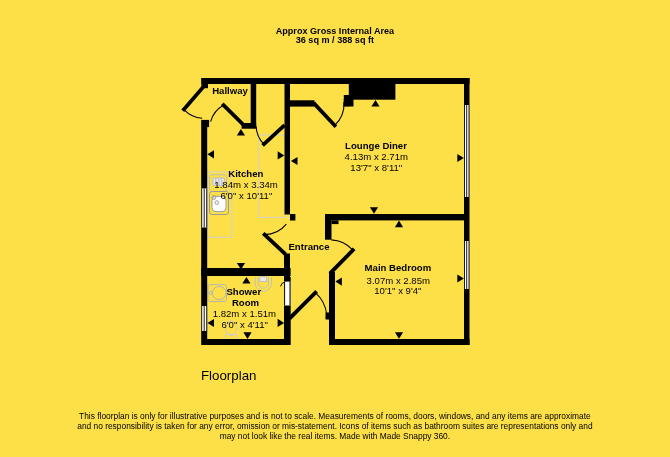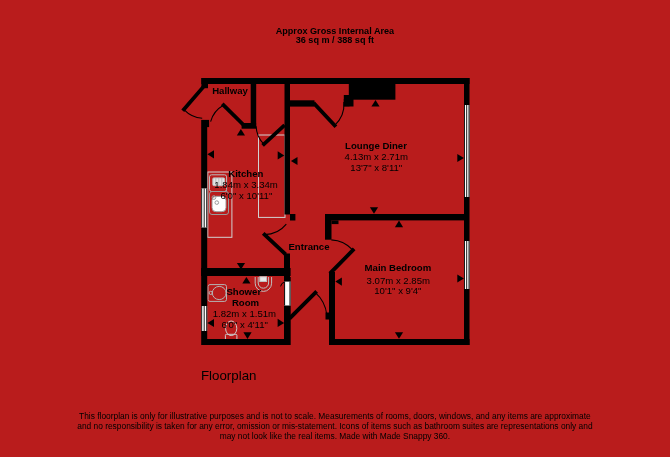--- a/index.html
+++ b/index.html
@@ -1,16 +1,16 @@
 <!DOCTYPE html>
 <html><head>
 <meta charset="utf-8">
 <style>
   html,body{margin:0;padding:0;background:#ffffff;}
-  #page{position:relative;width:670px;height:457px;background:#b91c1c;overflow:hidden;
+  #page{position:relative;width:670px;height:457px;background:#fde047;overflow:hidden;
         font-family:"Liberation Sans", sans-serif;}
   svg{position:absolute;left:0;top:0;}
 </style>
 </head>
 <body>
 <div id="page">
 <svg width="670" height="457" viewBox="0 0 670 457">
 
   <g fill="none" stroke="#d2d2d2" stroke-width="1">
     <rect x="207.8" y="172" width="24.1" height="65.3"></rect>

